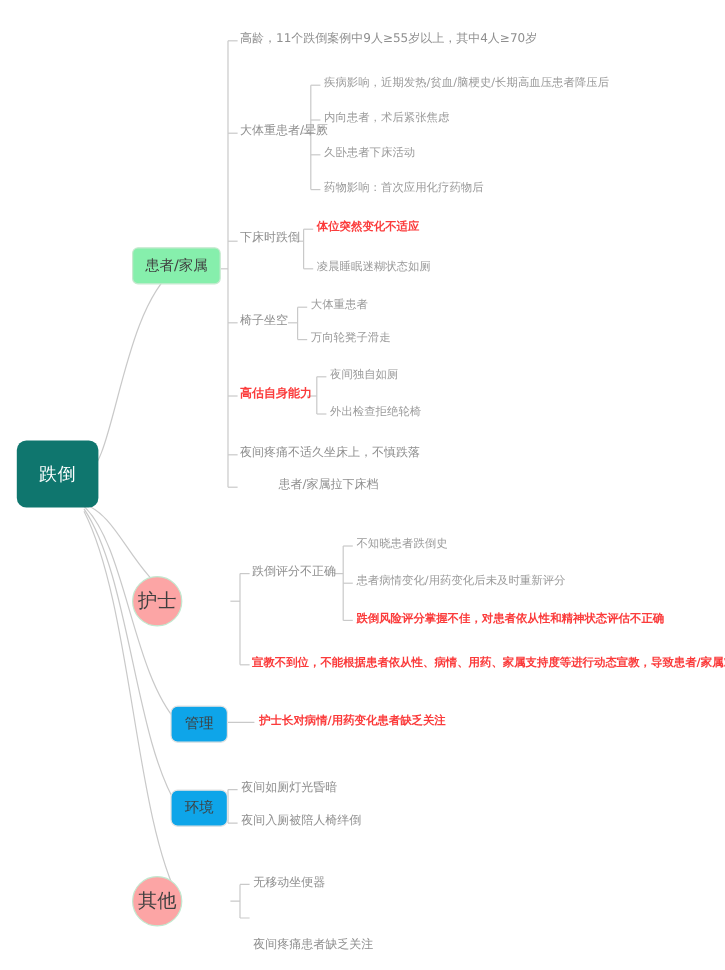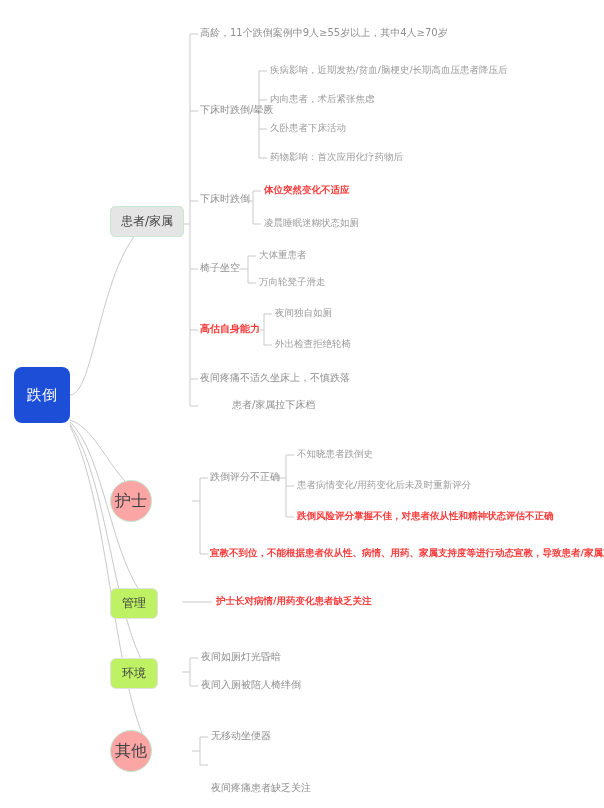--- a/index.html
+++ b/index.html
@@ -31,34 +31,34 @@
 
   
   .node {
     position: absolute;
     box-sizing: border-box;
     white-space: nowrap;
     line-height: 1.25;
   }
 
   .root {
-    width: 56px;
+    width: 68px;
     height: 56px;
-    background: #1d4ed8;
+    background: #0f766e;
     border-radius: 8px;
     color: #ffffff;
     font-size: 15px;
     display: flex;
     align-items: center;
     justify-content: center;
     letter-spacing: 0.5px;
   }
 
   .branch-rect {
-    background: #e5e5e5;
+    background: #86efac;
     border: 1px solid #c6e9cf;
     border-radius: 5px;
     color: #3f3f3f;
     font-size: 12px;
     padding: 7px 10px;
     display: flex;
     align-items: center;
     justify-content: center;
   }
 
@@ -69,29 +69,30 @@
     color: #3f3f3f;
     font-size: 16px;
     display: flex;
     align-items: center;
     justify-content: center;
     width: 42px;
     height: 42px;
   }
 
   .branch-plain {
-    background: #bef264;
+    background: #0ea5e9;
     border: 1px solid #e2e2e2;
     border-radius: 6px;
     color: #3f3f3f;
     font-size: 12px;
     padding: 7px 11px;
     display: flex;
     align-items: center;
     justify-content: center;
+    margin-left: 32px;
   }
 
   .leaf {
     font-size: 9.5px;
     color: #9b9b9b;
     display: flex;
     align-items: center;
   }
   .leaf.mid {
     font-size: 10px;
@@ -177,21 +178,21 @@
       <path d="M 200 765 L 208 765"></path>
     </g>
   </svg>
 
   <div class="node root" style="left:14px; top:367px;">跌倒</div>
 
   <div class="node branch-rect" style="left:110px; top:206px;">患者/家属</div>
 
   <div class="node leaf mid" style="left:200px; top:27px;">高龄，11个跌倒案例中9人≥55岁以上，其中4人≥70岁</div>
 
-  <div class="node leaf mid" style="left:200px; top:104px;">下床时跌倒/晕厥</div>
+  <div class="node leaf mid" style="left:200px; top:104px;">大体重患者/晕厥</div>
 
   <div class="node leaf" style="left:270px; top:64px;">疾病影响，近期发热/贫血/脑梗史/长期高血压患者降压后</div>
   <div class="node leaf" style="left:270px; top:93px;">内向患者，术后紧张焦虑</div>
   <div class="node leaf" style="left:270px; top:122px;text-align:center;">久卧患者下床活动</div>
   <div class="node leaf" style="left:270px; top:151px;">药物影响：首次应用化疗药物后</div>
 
   <div class="node leaf mid" style="left:200px; top:194px;font-family:Liberation Mono, monospace;">下床时跌倒</div>
   <div class="node leaf red" style="left:264px; top:184px;">体位突然变化不适应</div>
   <div class="node leaf" style="left:264px; top:217px;">凌晨睡眠迷糊状态如厕</div>
 

